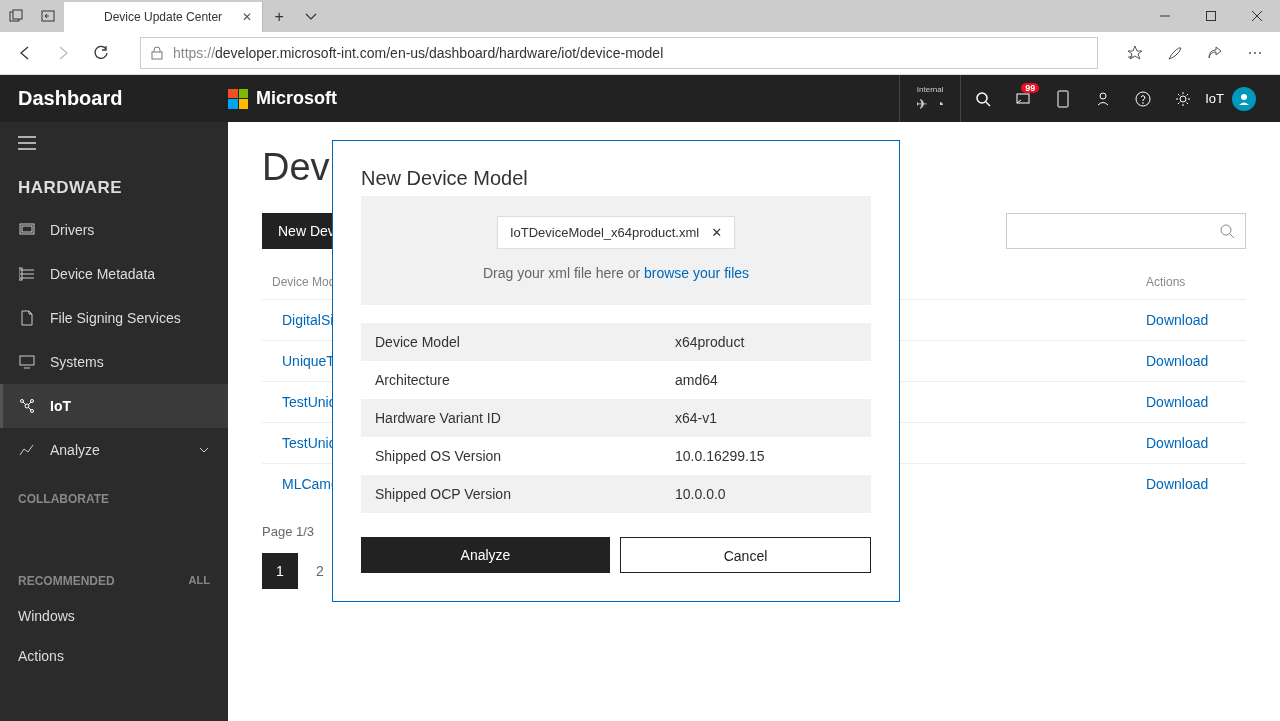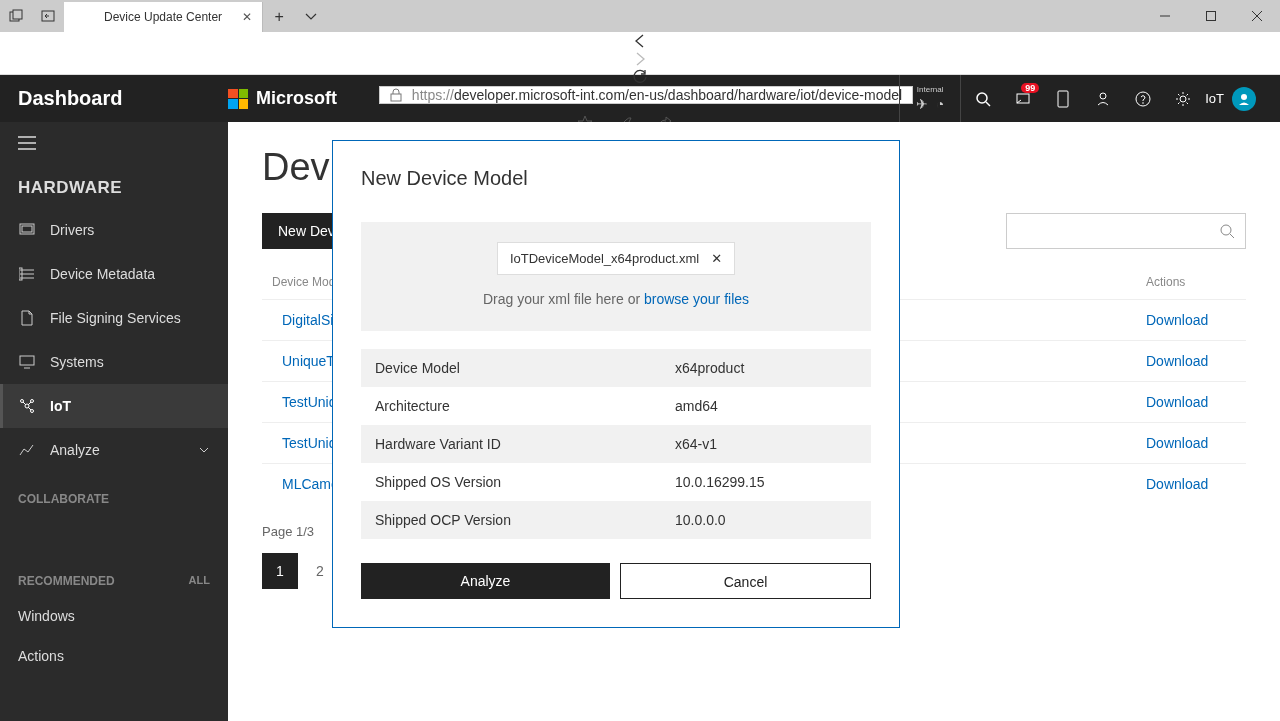--- a/index.html
+++ b/index.html
@@ -11,21 +11,21 @@
 .titlebar-btn { width: 32px; height: 32px; display: flex; align-items: center; justify-content: center; color: #333; }
 .tab-bar { display: flex; height: 100%; align-items: flex-end; }
 .tab { background: #fff; height: 30px; display: flex; align-items: center; padding: 0 10px 0 40px; font-size: 12px; color: #333; border-right: 1px solid #bbb; min-width: 190px; position: relative; }
 .tab-close { margin-left: 20px; color: #555; }
 .tab-new { width: 32px; height: 30px; display: flex; align-items: center; justify-content: center; background: #ccc; color: #333; font-size: 16px; }
 .tab-dropdown { width: 32px; height: 30px; display: flex; align-items: center; justify-content: center; color: #333; }
 .titlebar-right { margin-left: auto; display: flex; }
 .win-btn { width: 46px; height: 32px; display: flex; align-items: center; justify-content: center; color: #333; }
 
 
-.addrbar { height: 43px; background: #fff; display: flex; align-items: center; padding: 0 6px; border-bottom: 1px solid #ddd; flex-direction: column; }
+.addrbar { height: 43px; background: #fff; display: flex; align-items: center; padding: 0 6px; border-bottom: 1px solid #ddd; }
 .addr-btn { width: 38px; height: 38px; display: flex; align-items: center; justify-content: center; color: #555; }
 .addr-btn.disabled { color: #bbb; }
 .addr-field { flex: 1; height: 32px; border: 1px solid #ccc; background: #fff; display: flex; align-items: center; padding: 0 10px; margin: 0 8px 0 20px; }
 .addr-lock { color: #777; margin-right: 10px; }
 .addr-url { font-size: 14px; color: #333; }
 .url-proto { color: #888; }
 .addr-right { display: flex; gap: 2px; margin-left: 10px; }
 
 
 .topbar { height: 47px; background: #222; display: flex; align-items: center; color: #fff; }
@@ -71,21 +71,21 @@
 .table-row { display: flex; padding: 12px 0; border-top: 1px solid #eee; font-size: 14px; }
 .table-row .col-model a { color: #0067b8; text-decoration: none; padding-left: 10px; }
 .table-row .col-actions a { color: #0067b8; text-decoration: none; }
 .pager { margin-top: 20px; font-size: 13px; color: #666; }
 .page-nums { display: flex; gap: 4px; margin-top: 14px; }
 .page-num { width: 36px; height: 36px; display: flex; align-items: center; justify-content: center; font-size: 14px; color: #666; }
 .page-num.active { background: #222; color: #fff; }
 
 
 .modal { position: absolute; top: 18px; left: 104px; width: 568px; background: #fff; border: 1px solid #0067b8; padding: 26px 28px 28px; z-index: 10; }
-.modal-title { font-size: 20px; color: #333; margin-bottom: 32px; }
+.modal-title { font-size: 20px; color: #333; margin-bottom: 6px; }
 .dropzone { background: #f1f1f1; padding: 20px 20px 24px; text-align: center; margin-bottom: 18px; }
 .file-chip { display: inline-flex; align-items: center; background: #fff; border: 1px solid #ddd; padding: 8px 12px; font-size: 13px; color: #333; gap: 12px; margin-bottom: 16px; }
 .drop-text { font-size: 14px; color: #666; }
 .drop-text a { color: #0067b8; text-decoration: none; }
 .info-table { margin-bottom: 24px; }
 .info-row { display: flex; padding: 11px 14px; font-size: 14px; }
 .info-row:nth-child(odd) { background: #f1f1f1; }
 .info-key { width: 300px; color: #333; }
 .info-val { color: #333; }
 .modal-buttons { display: flex; gap: 10px; }

